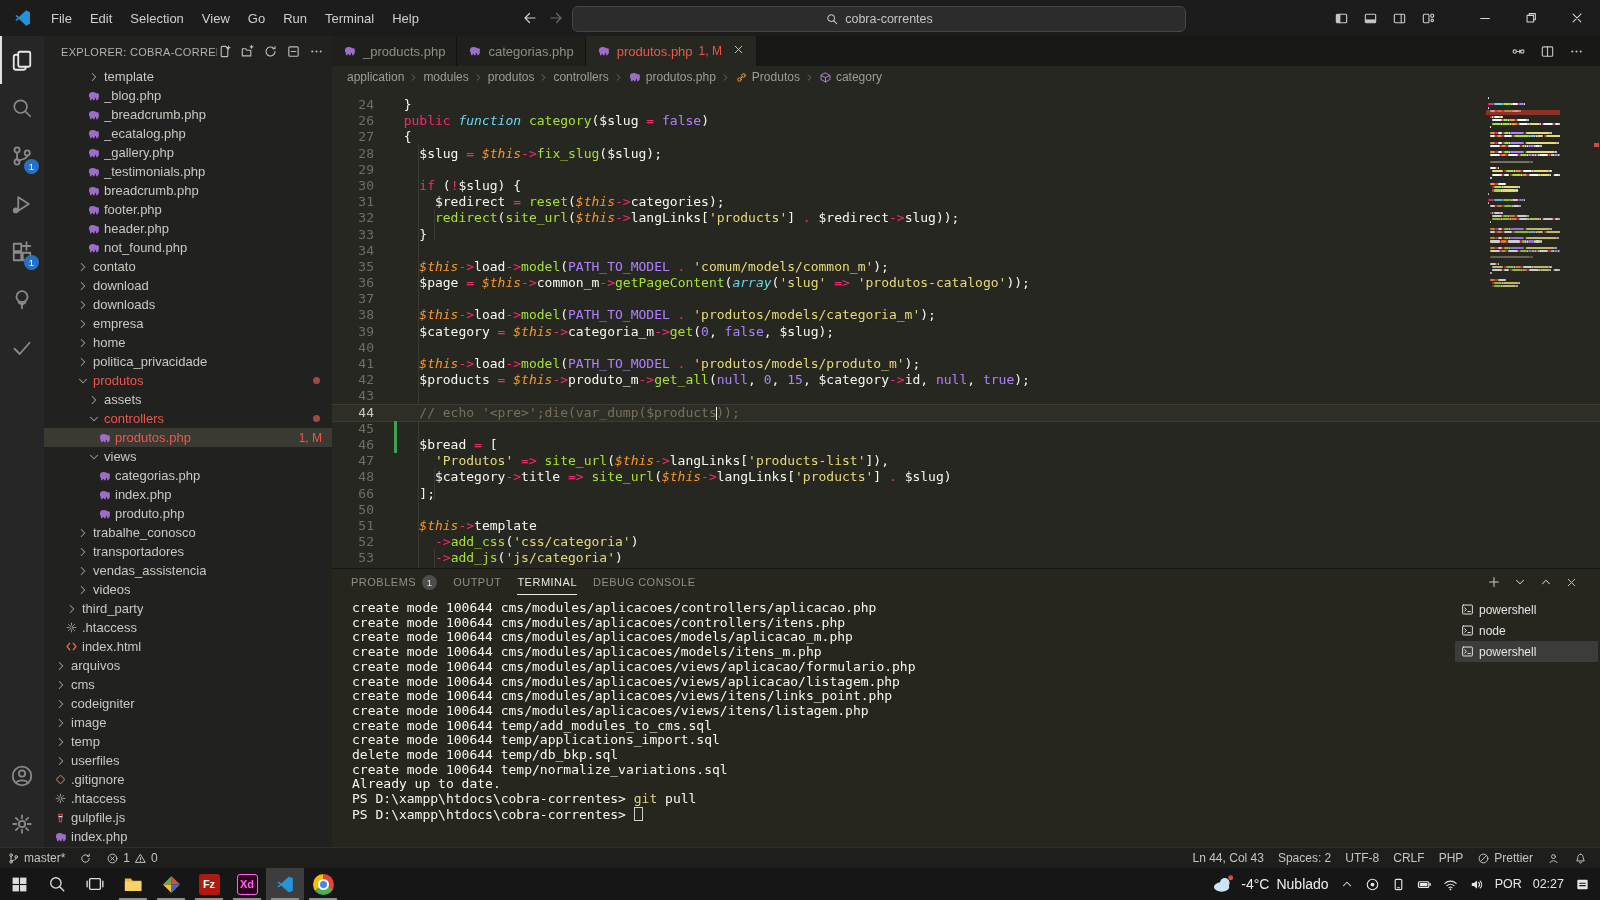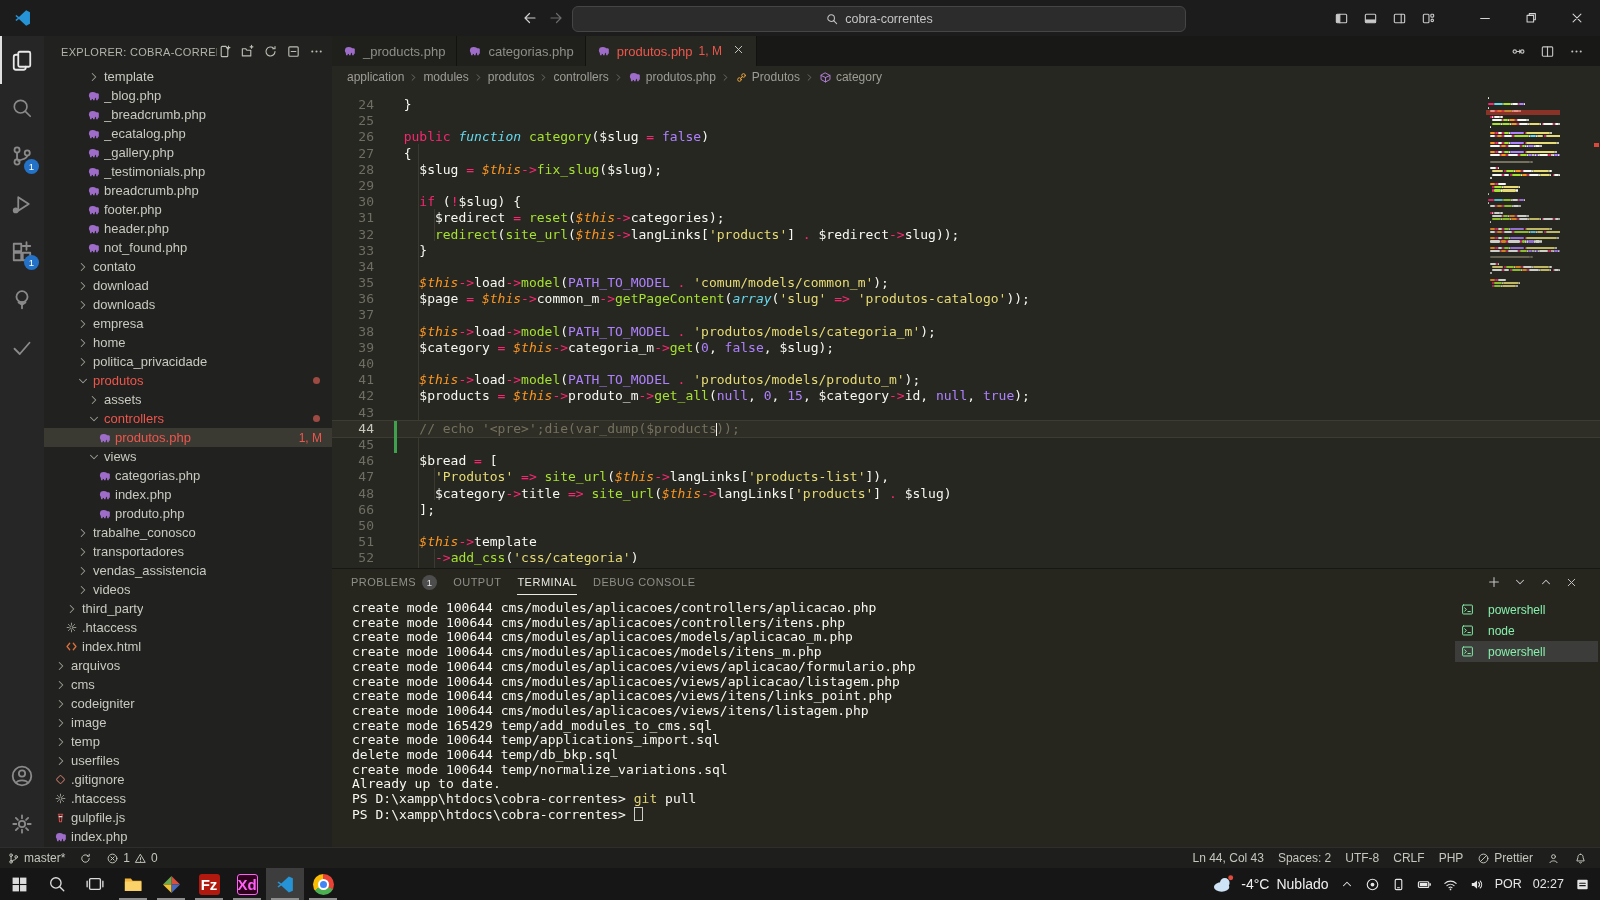--- a/index.html
+++ b/index.html
@@ -79,54 +79,64 @@
   #panel-head{height:26px;display:flex;align-items:center;padding-left:19px;gap:16px;}
   .ptab{font-size:11px;letter-spacing:.5px;color:#8f8f8a;display:flex;align-items:center;gap:6px;height:100%;cursor:pointer;}
   .ptab.active{color:#eaeae4;box-shadow:inset 0 -1px 0 #eaeae4;}
   .pbadge{min-width:15px;height:15px;border-radius:50%;background:#4d4d4d;color:#e8e8e8;font-size:9.5px;display:flex;align-items:center;justify-content:center;}
   #panel-actions{margin-left:auto;display:flex;gap:12px;padding-right:22px;color:#c4c4c4;}
   #term{position:absolute;left:20px;top:32px;right:150px;bottom:4px;overflow:hidden;}
   .tline{font:13px/14.7px "DejaVu Sans Mono",monospace;color:#d6d6d0;white-space:pre;}
   .tk-y{color:#e2d574;}
   .tcaret{display:inline-block;width:7px;height:12px;border:1px solid #cfcfc8;vertical-align:-2px;}
   #termlist{position:absolute;right:2px;top:30px;width:143px;}
-  .term-item{height:21px;display:flex;align-items:center;gap:14px;font-size:12px;color:#86efac;padding-left:6px;cursor:pointer;}
+  .term-item{height:21px;display:flex;align-items:center;gap:5px;font-size:12px;color:#e5e5e5;padding-left:6px;cursor:pointer;}
   .term-item.sel{background:#3c3c3a;}
 
   
   #statusbar{position:absolute;left:0;right:0;bottom:32px;height:20px;background:#1e1e1c;border-top:1px solid #2e2e2c;
     display:flex;align-items:center;font-size:12px;color:#c6c6bf;z-index:40;}
   .sitem{display:flex;align-items:center;gap:4px;padding:0 7px;height:100%;cursor:pointer;}
   #status-right{margin-left:auto;display:flex;align-items:center;padding-right:6px;}
 
   
   #taskbar{position:absolute;left:0;right:0;bottom:0;height:32px;background:#161616;display:flex;align-items:center;z-index:50;}
   .tbslot{position:relative;width:38px;height:32px;display:flex;align-items:center;justify-content:center;cursor:pointer;}
   .tbslot.active{background:#3d3d3d;}
   .u{position:absolute;bottom:0;left:50%;transform:translateX(-50%);width:28px;height:2px;background:#8f8f8f;}
-  .tile{width:21px;height:21px;border-radius:3px;display:flex;align-items:center;justify-content:center;font-weight:bold;font-size:15px;}
+  .tile{width:21px;height:21px;border-radius:3px;display:flex;align-items:center;justify-content:center;font-weight:bold;font-size:11px;}
   .tile.fz{background:#b1190f;color:#fff;}
   .tile.xd{background:#2e001e;color:#ff61f6;border:1px solid #ff61f6;box-sizing:border-box;}
   .chrome{width:21px;height:21px;border-radius:50%;background:conic-gradient(#ea4335 0 33%,#4caf50 0 66%,#fbbc05 0 100%);position:relative;}
   .chrome-in{position:absolute;inset:5px;border-radius:50%;background:#4285f4;border:2.5px solid #fff;}
   #tray{margin-left:auto;display:flex;align-items:center;gap:11px;padding-right:10px;color:#e6e6e6;}
   #weather{display:flex;align-items:center;gap:7px;font-size:14px;color:#f0f0f0;}
   .traytxt{font-size:12.5px;}
 </style>
 </head>
 <body>
 
 <div id="screen">
 
   <div id="titlebar">
     <span id="vslogo" class="ic">
         <svg viewBox="0 0 16 16" width="18" height="18">
           <path fill="#2693d6" d="M10.8 1.2 4.4 7.1 2.2 5.4l-1 .9L3.4 8l-2.2 1.7 1 .9 2.2-1.7 6.4 5.9 3.4-1.6V2.8z"></path>
         </svg>
       </span>
+    <nav id="menus" style="display:flex;">
+        <div class="menu">File</div>
+        <div class="menu">Edit</div>
+        <div class="menu">Selection</div>
+        <div class="menu">View</div>
+        <div class="menu">Go</div>
+        <div class="menu">Run</div>
+        <div class="menu">Terminal</div>
+        <div class="menu">Help</div>
+      </nav>
     <div id="navarrows">
       <span class="ic">
           <svg viewBox="0 0 16 16" width="16" height="16" fill="none" stroke="currentColor" stroke-width="1.2" stroke-linecap="round" stroke-linejoin="round">
             <path d="M13 8H3M7.5 3.5 3 8l4.5 4.5"></path>
           </svg>
         </span>
       <span class="ic" style="color:#6b6b6b">
           <svg viewBox="0 0 16 16" width="16" height="16" fill="none" stroke="currentColor" stroke-width="1.2" stroke-linecap="round" stroke-linejoin="round">
             <path d="M3 8h10M8.5 3.5 13 8l-4.5 4.5"></path>
           </svg>
@@ -1038,24 +1048,20 @@
 
   <div id="editor">
     <div class="guide" style="left:86px;top:49px;bottom:0;"></div>
     <div class="guide" style="left:102px;top:114px;height:32px;"></div>
     <div class="guide" style="left:102px;top:373px;height:32px;"></div>
     <div class="guide" style="left:102px;top:454px;height:26px;"></div>
     <div id="code">
         <div class="cline">
     <span class="lnum">24</span>
     <span class="ltext"><span class="tk-w">  }</span></span>
-        </div>
-        <div class="cline">
-    <span class="lnum">25</span>
-    <span class="ltext"></span>
         </div>
         <div class="cline">
     <span class="lnum">26</span>
     <span class="ltext"><span class="tk-k">  public </span><span class="tk-t">function </span><span class="tk-f">category</span><span class="tk-w">(</span><span class="tk-w">$slug </span><span class="tk-k">= </span><span class="tk-p">false</span><span class="tk-w">)</span></span>
         </div>
         <div class="cline">
     <span class="lnum">27</span>
     <span class="ltext"><span class="tk-w">  {</span></span>
         </div>
         <div class="cline">
@@ -1280,21 +1286,21 @@
     </div>
     <div id="term">
         <div class="tline"><span class="tk-w">create mode 100644 cms/modules/aplicacoes/controllers/aplicacao.php</span></div>
         <div class="tline"><span class="tk-w">create mode 100644 cms/modules/aplicacoes/controllers/itens.php</span></div>
         <div class="tline"><span class="tk-w">create mode 100644 cms/modules/aplicacoes/models/aplicacao_m.php</span></div>
         <div class="tline"><span class="tk-w">create mode 100644 cms/modules/aplicacoes/models/itens_m.php</span></div>
         <div class="tline"><span class="tk-w">create mode 100644 cms/modules/aplicacoes/views/aplicacao/formulario.php</span></div>
         <div class="tline"><span class="tk-w">create mode 100644 cms/modules/aplicacoes/views/aplicacao/listagem.php</span></div>
         <div class="tline"><span class="tk-w">create mode 100644 cms/modules/aplicacoes/views/itens/links_point.php</span></div>
         <div class="tline"><span class="tk-w">create mode 100644 cms/modules/aplicacoes/views/itens/listagem.php</span></div>
-        <div class="tline"><span class="tk-w">create mode 165429 temp/add_modules_to_cms.sql</span></div>
+        <div class="tline"><span class="tk-w">create mode 100644 temp/add_modules_to_cms.sql</span></div>
         <div class="tline"><span class="tk-w">create mode 100644 temp/applications_import.sql</span></div>
         <div class="tline"><span class="tk-w">delete mode 100644 temp/db_bkp.sql</span></div>
         <div class="tline"><span class="tk-w">create mode 100644 temp/normalize_variations.sql</span></div>
         <div class="tline"><span class="tk-w">Already up to date.</span></div>
         <div class="tline"><span class="tk-w">PS D:\xampp\htdocs\cobra-correntes&gt; </span><span class="tk-y">git</span><span class="tk-w"> pull</span></div>
         <div class="tline"><span class="tk-w">PS D:\xampp\htdocs\cobra-correntes&gt; </span><span class="tcaret"></span></div>
       </div>
     <div id="termlist">
         <div class="term-item">
      <span class="ic">

